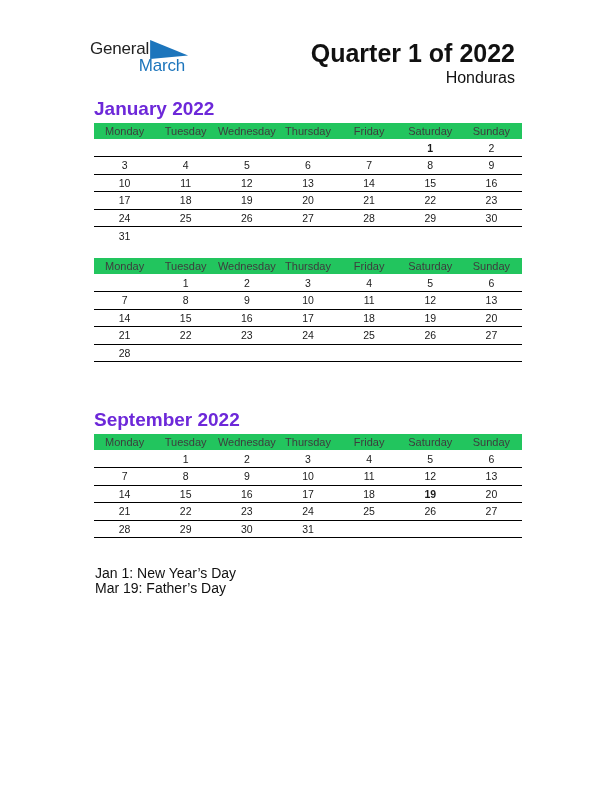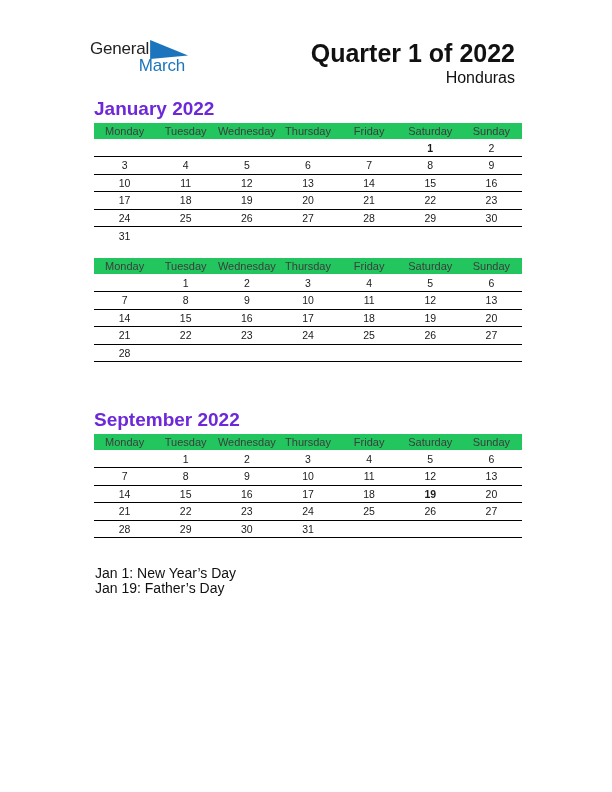--- a/index.html
+++ b/index.html
@@ -281,16 +281,16 @@
               <td></td>
               <td></td>
             </tr>
           </tbody>
         </table>
       </section>
     </div>
 
   <div class="footer-notes">
     <div class="holiday-note">Jan 1: New Year’s Day</div>
-    <div class="holiday-note">Jan 19: Father’s Day</div>
+    <div class="holiday-note">Mar 19: Father’s Day</div>
   </div>
 
 </div>
 
 </body></html>

